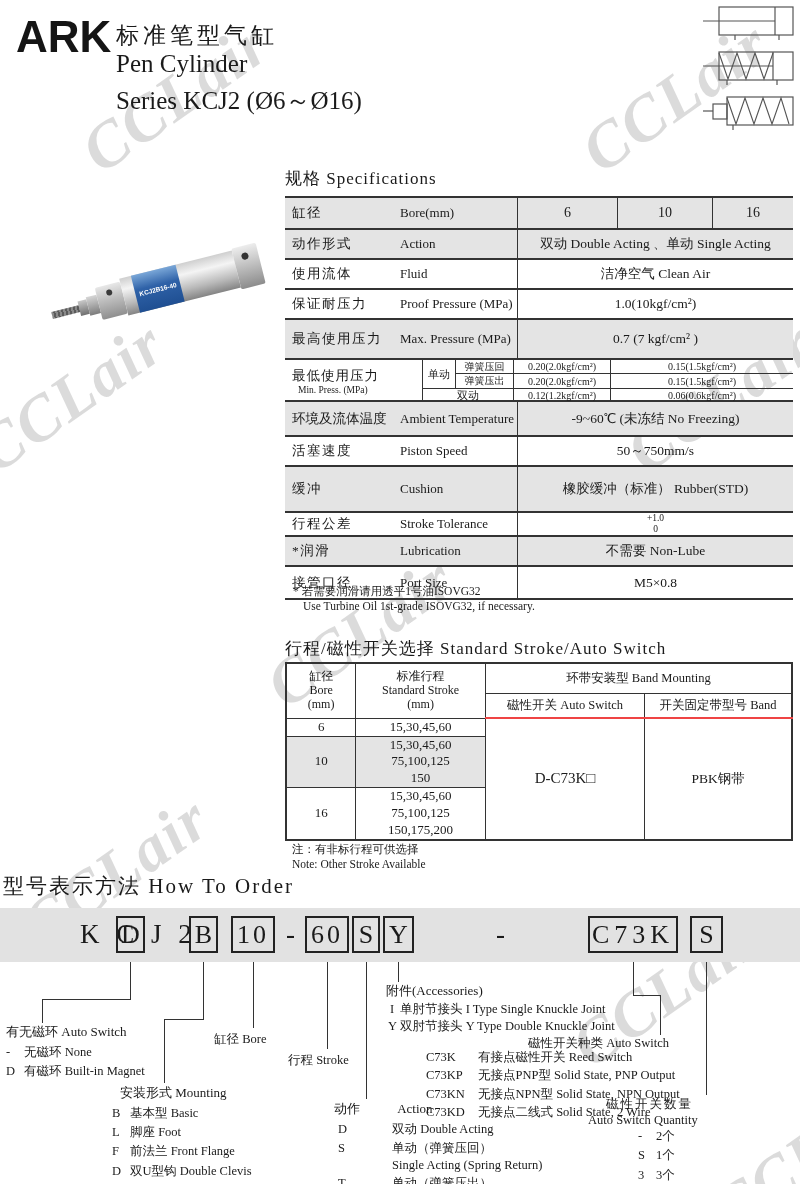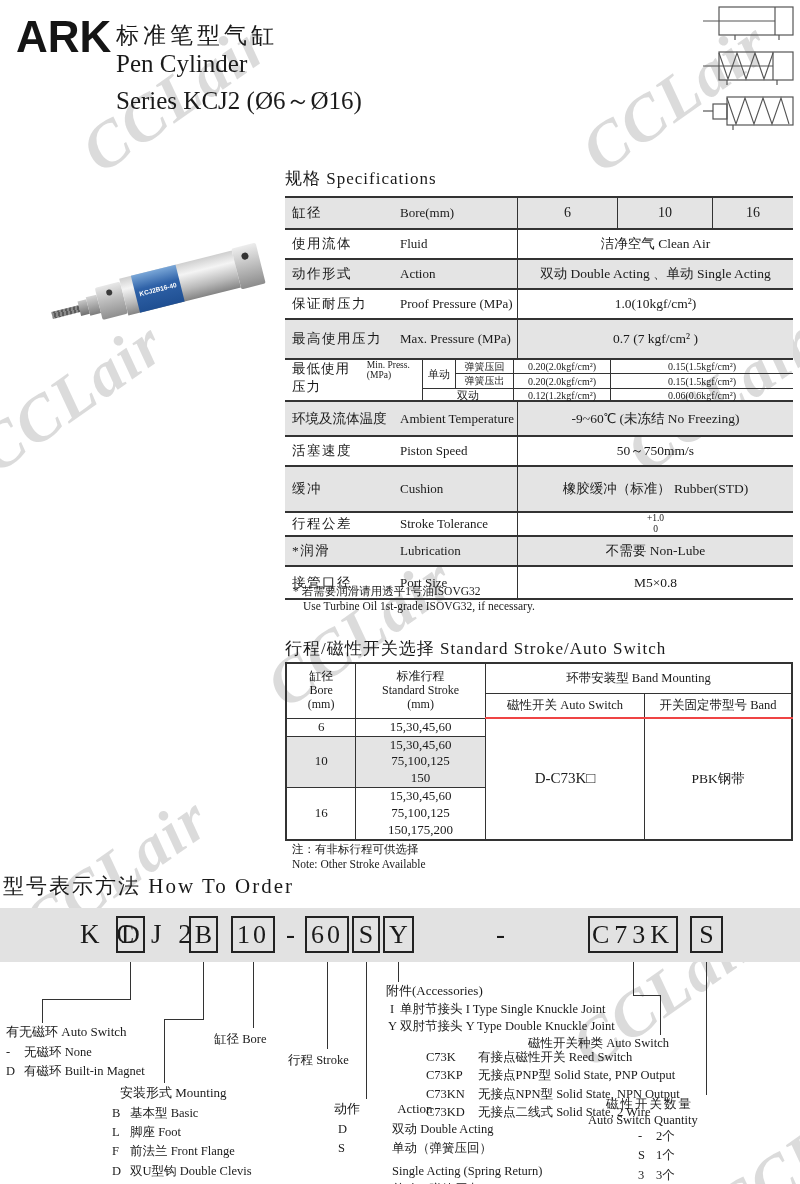--- a/index.html
+++ b/index.html
@@ -50,21 +50,21 @@
   .gray { background:#e4e4e4; }
   .c-label { width:232px; display:flex; align-items:center; padding-left:7px; }
   .c-label .cn { width:108px; font-size:13.5px; letter-spacing:1.5px; }
   .c-label .en { font-size:13px; }
   .c-merged { flex:1; border-left:1px solid #333; display:flex; align-items:center; justify-content:center;
               font-size:13.5px; text-align:center; }
   .c-b { border-left:1px solid #333; display:flex; align-items:center; justify-content:center; font-size:14px; }
   .tolv { display:flex; flex-direction:column; align-items:center; justify-content:center; font-size:9.5px; line-height:1.15; }
   .srow-min { position:relative; height:42px; border-bottom:2px solid #333; }
   .mp { position:absolute; display:flex; align-items:center; justify-content:center; font-size:10px; }
-  .mp-label { left:0; top:0; width:137px; height:42px; align-items:flex-start;
+  .mp-label { left:0; top:0; width:137px; height:42px; flex-direction:column; align-items:flex-start;
               justify-content:center; padding-left:7px; }
   .mp-label .cn { font-size:13.5px; letter-spacing:1px; }
   .mp-label .en { font-size:9.5px; padding-left:6px; }
 
   
   .stk { position:absolute; left:285px; top:662px; border-collapse:collapse; width:508px;
          font-size:12.5px; }
   .stk td { border:1px solid #333; text-align:center; vertical-align:middle; padding:0; line-height:1.3; }
   .stk { border:2px solid #333; }
   .stk tr.hdr2 td { border-bottom:2px solid #ef4444; }
@@ -151,33 +151,33 @@
   <div class="spec">
     <div class="srow gray" style="height:32px">
       <div class="c-label">
           <span class="cn">缸径</span>
           <span class="en">Bore(mm)</span>
         </div>
       <div class="c-b" style="width:100px">6</div>
       <div class="c-b" style="width:95px">10</div>
       <div class="c-b" style="width:81px">16</div>
     </div>
+    <div class="srow gray" style="height:30px">
+      <div class="c-label">
+          <span class="cn">动作形式</span>
+          <span class="en">Action</span>
+        </div>
+      <div class="c-merged">双动 Double Acting 、单动  Single Acting</div>
+    </div>
     <div class="srow" style="height:30px">
       <div class="c-label">
           <span class="cn">使用流体</span>
           <span class="en">Fluid</span>
         </div>
       <div class="c-merged">洁净空气 Clean Air</div>
-    </div>
-    <div class="srow gray" style="height:30px">
-      <div class="c-label">
-          <span class="cn">动作形式</span>
-          <span class="en">Action</span>
-        </div>
-      <div class="c-merged">双动 Double Acting 、单动  Single Acting</div>
     </div>
     <div class="srow" style="height:30px">
       <div class="c-label">
           <span class="cn">保证耐压力</span>
           <span class="en">Proof Pressure (MPa)</span>
         </div>
       <div class="c-merged">1.0(10kgf/cm²)</div>
     </div>
     <div class="srow gray" style="height:40px">
       <div class="c-label">
@@ -385,21 +385,21 @@
       <span class="t" style="padding-left:34px">Action</span>
     </div>
     <div class="lg-item">
         <span class="cd" style="width:58px;padding-left:4px">D</span>
         <span class="tx">双动  Double Acting</span>
       </div>
     <div class="lg-item">
         <span class="cd" style="width:58px;padding-left:4px">S</span>
         <span class="tx">单动（弹簧压回）</span>
       </div>
-    <div class="lg-item" style="margin-top:7px">
+    <div class="lg-item" style="margin-top:1px">
         <span class="cd" style="width:58px"></span>
         <span class="tx">Single Acting (Spring Return)</span>
       </div>
     <div class="lg-item" style="margin-top:1px">
         <span class="cd" style="width:58px;padding-left:4px">T</span>
         <span class="tx">单动（弹簧压出）</span>
       </div>
 
   </div>
 

